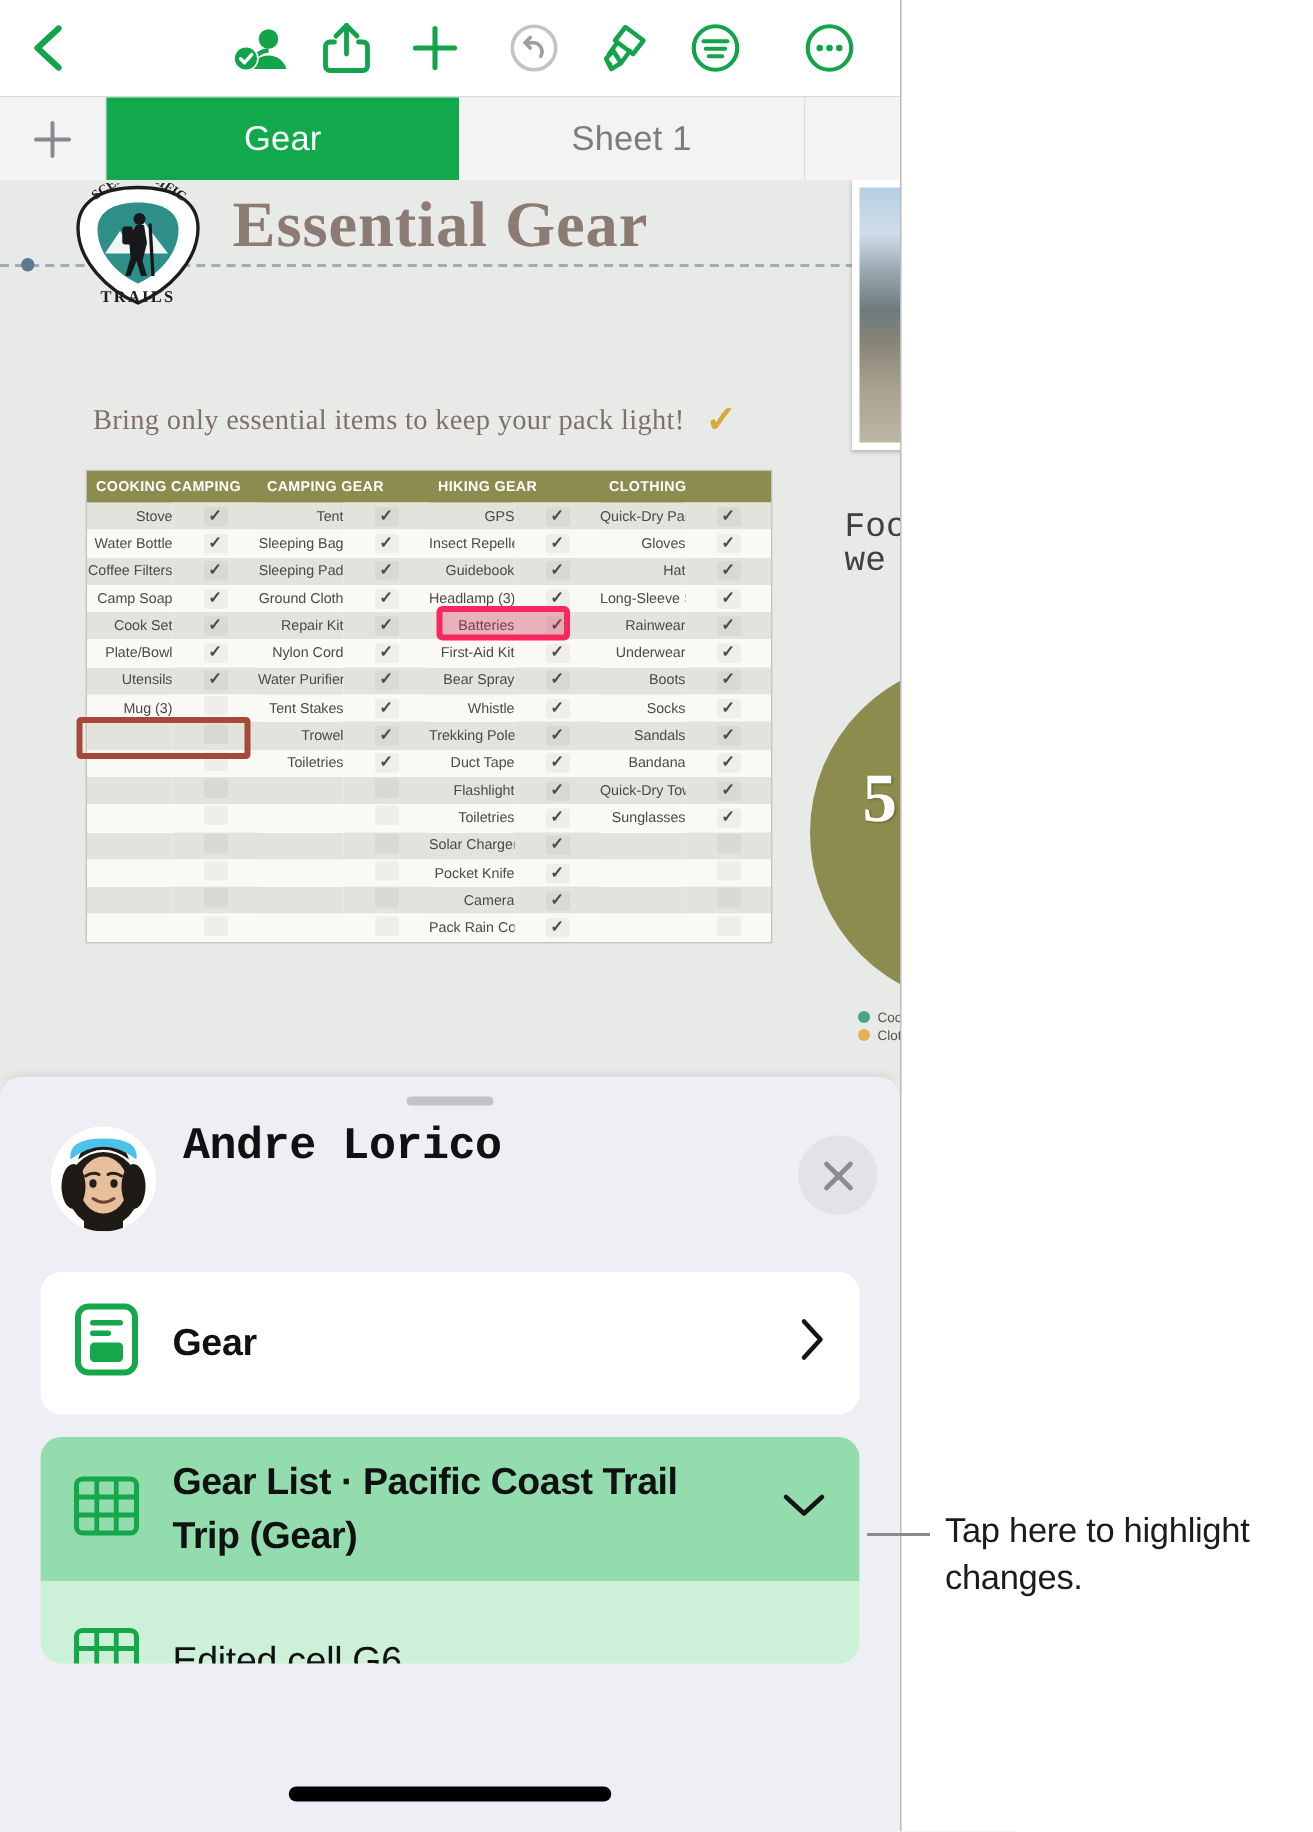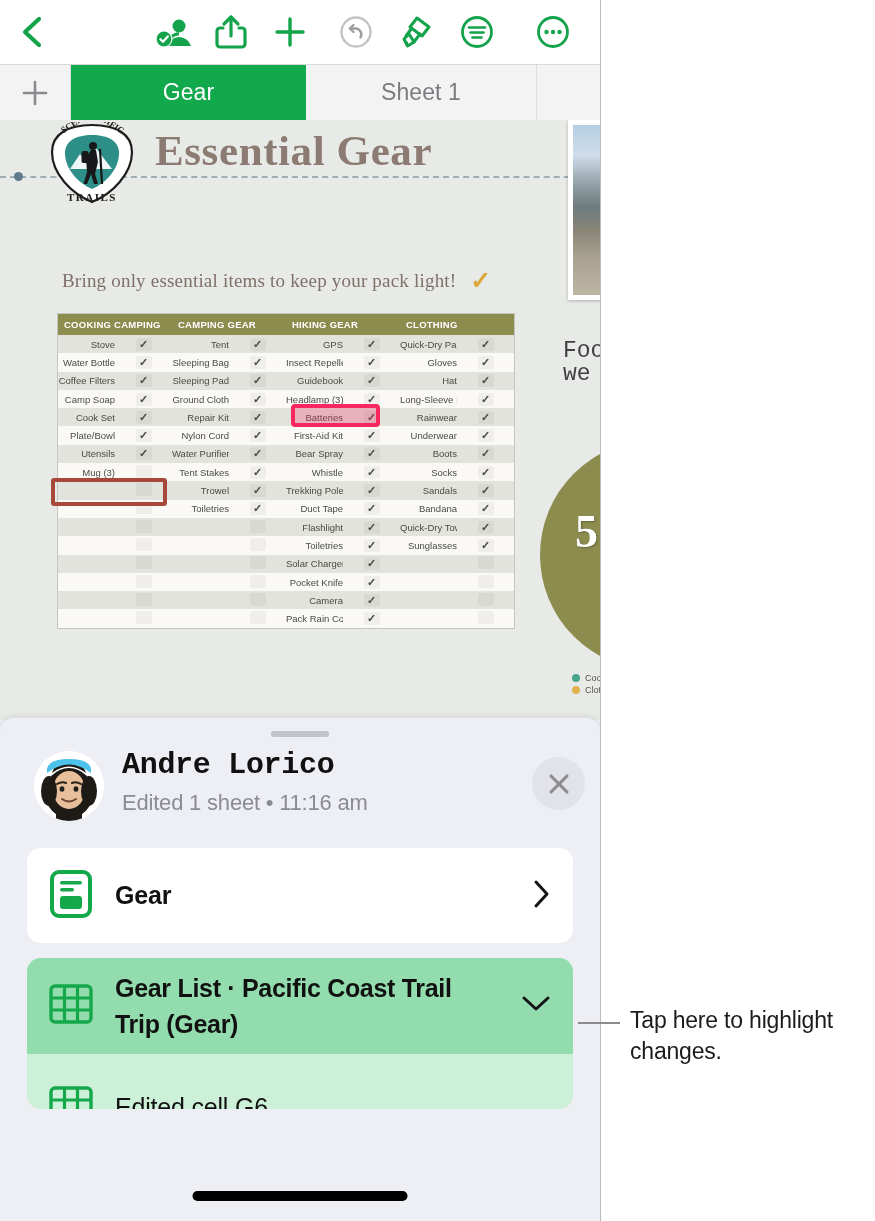--- a/index.html
+++ b/index.html
@@ -562,21 +562,20 @@
           <path d="M13 22 q22 -17 44 0 q2 -14 -22 -14 q-24 0 -22 14 Z" fill="#4cc2ea"></path>
           <ellipse cx="28" cy="38" rx="2.4" ry="2.8" fill="#20201e"></ellipse>
           <ellipse cx="42" cy="38" rx="2.4" ry="2.8" fill="#20201e"></ellipse>
           <path d="M28 48 q7 5 14 0" fill="none" stroke="#6b4430" stroke-width="2" stroke-linecap="round"></path>
           <path d="M23 33 q5 -3 9 -1" fill="none" stroke="#2b2119" stroke-width="2" stroke-linecap="round"></path>
           <path d="M38 32 q4 -2 9 1" fill="none" stroke="#2b2119" stroke-width="2" stroke-linecap="round"></path>
           <path d="M22 58 q13 9 26 0 l0 12 l-26 0 Z" fill="#1e1b17"></path>
         </svg>
       </div>
       <div id="person-name">Andre Lorico</div>
-      <div id="person-sub">Edited 1 sheet • 11:16 am</div>
       <div id="close-btn">
         <svg width="24" height="24" viewBox="0 0 24 24">
           <line x1="4" y1="4" x2="20" y2="20" stroke="#8b8b90" stroke-width="3.1" stroke-linecap="round"></line>
           <line x1="20" y1="4" x2="4" y2="20" stroke="#8b8b90" stroke-width="3.1" stroke-linecap="round"></line>
         </svg>
       </div>
     </div>
 
     <div class="card" id="card-gear">
       <div class="card-inner">

